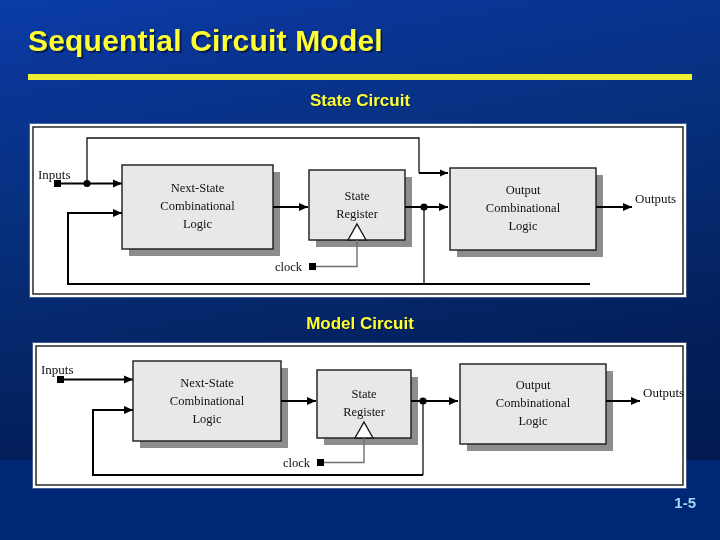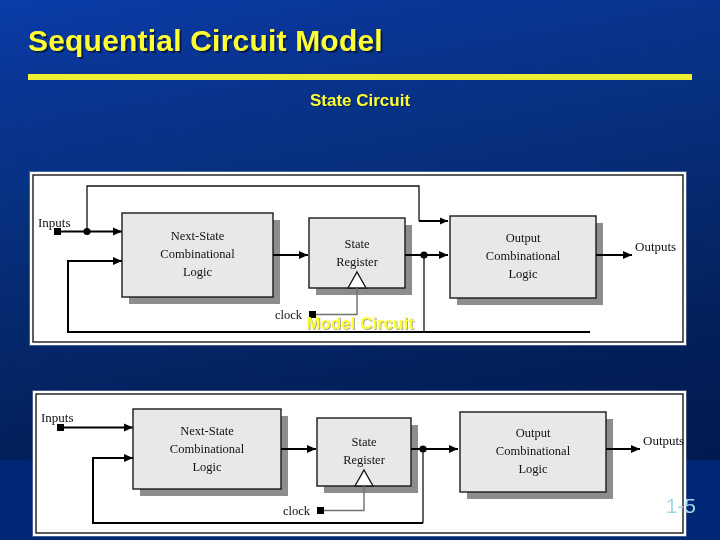--- a/index.html
+++ b/index.html
@@ -29,29 +29,28 @@
     position:absolute;width:720px;text-align:center;
     font-size:17px;font-weight:bold;color:#ffff33;
     text-shadow:1px 1px 0 rgba(0,0,0,0.35);
   }
   #caption-mealy{top:91px;}
   #caption-moore{top:314px;}
   
   .panel{
     position:absolute;background:#ffffff;
     box-shadow:0 0 0 1px rgba(255,255,255,0.25);
-    margin-top:48px;
   }
   #panel-mealy{left:30px;top:124px;width:656px;height:173px;}
   #panel-moore{left:33px;top:343px;width:653px;height:145px;}
   .panel svg{display:block;width:100%;height:100%;}
   
   #page-number{
     position:absolute;right:24px;top:494px;
-    font-size:21px;font-weight:normal;color:#9fd8ee;
+    font-size:15px;font-weight:bold;color:#9fd8ee;
   }
   
   .blk-shadow{fill:#8d8d8d;}
   .blk-body{fill:#e8e8e8;stroke:#1a1a1a;stroke-width:1.4;}
   .wire{stroke:#000000;stroke-width:2;fill:none;}
   .wire-thin{stroke:#111111;stroke-width:1.3;fill:none;}
   .clkwire{stroke:#707070;stroke-width:1.4;fill:none;}
   .frame{fill:none;stroke:#1a1a1a;stroke-width:1.4;}
   .dot{fill:#000000;}
   .blk-label,.io-label{

